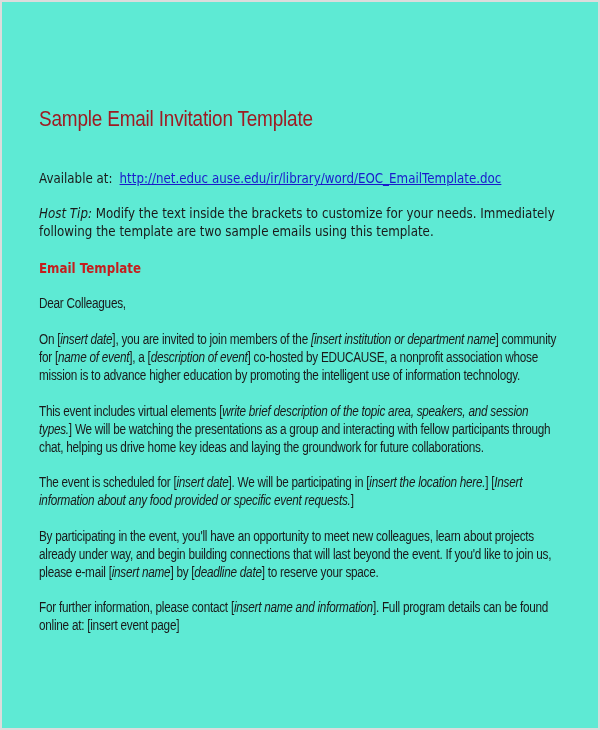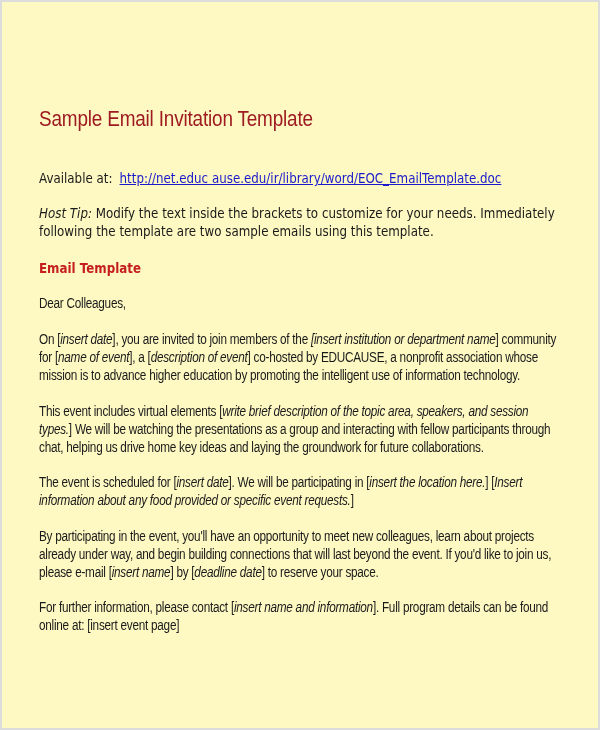--- a/index.html
+++ b/index.html
@@ -1,21 +1,21 @@
 <!DOCTYPE html>
 <html><head>
 <meta charset="utf-8">
 <style>
   html, body { margin: 0; padding: 0; background: #ffffff; }
   body { width: 600px; height: 730px; overflow: hidden; }
   .page {
     position: relative;
     width: 596px; height: 726px;
     border: 2px solid #dcdcdc;
-    background: #fef9c3;
+    background: #5eead4;
     overflow: hidden;
   }
   .title {
     position: absolute; left: 37px; top: 104px;
     font-family: "Liberation Sans", sans-serif;
     font-size: 22px; color: #9e1b22;
     transform: scaleX(0.86); transform-origin: left top;
     white-space: nowrap; letter-spacing: -0.2px;
   }
   .dv {

